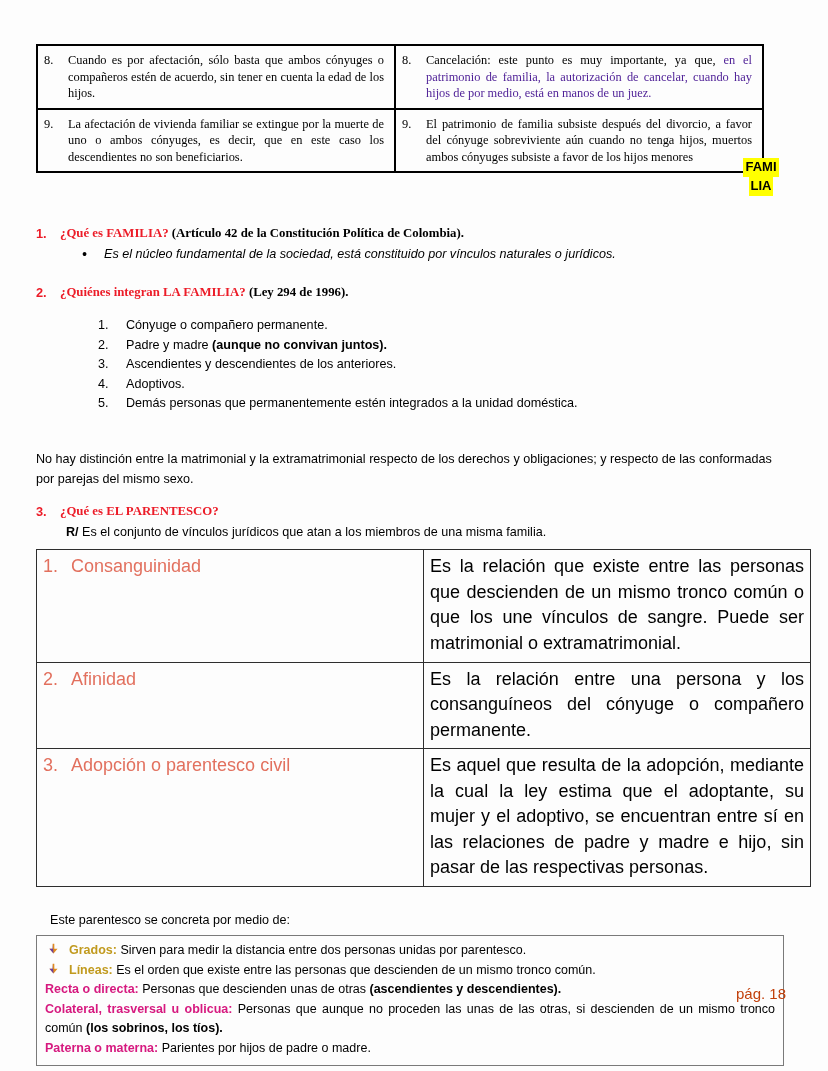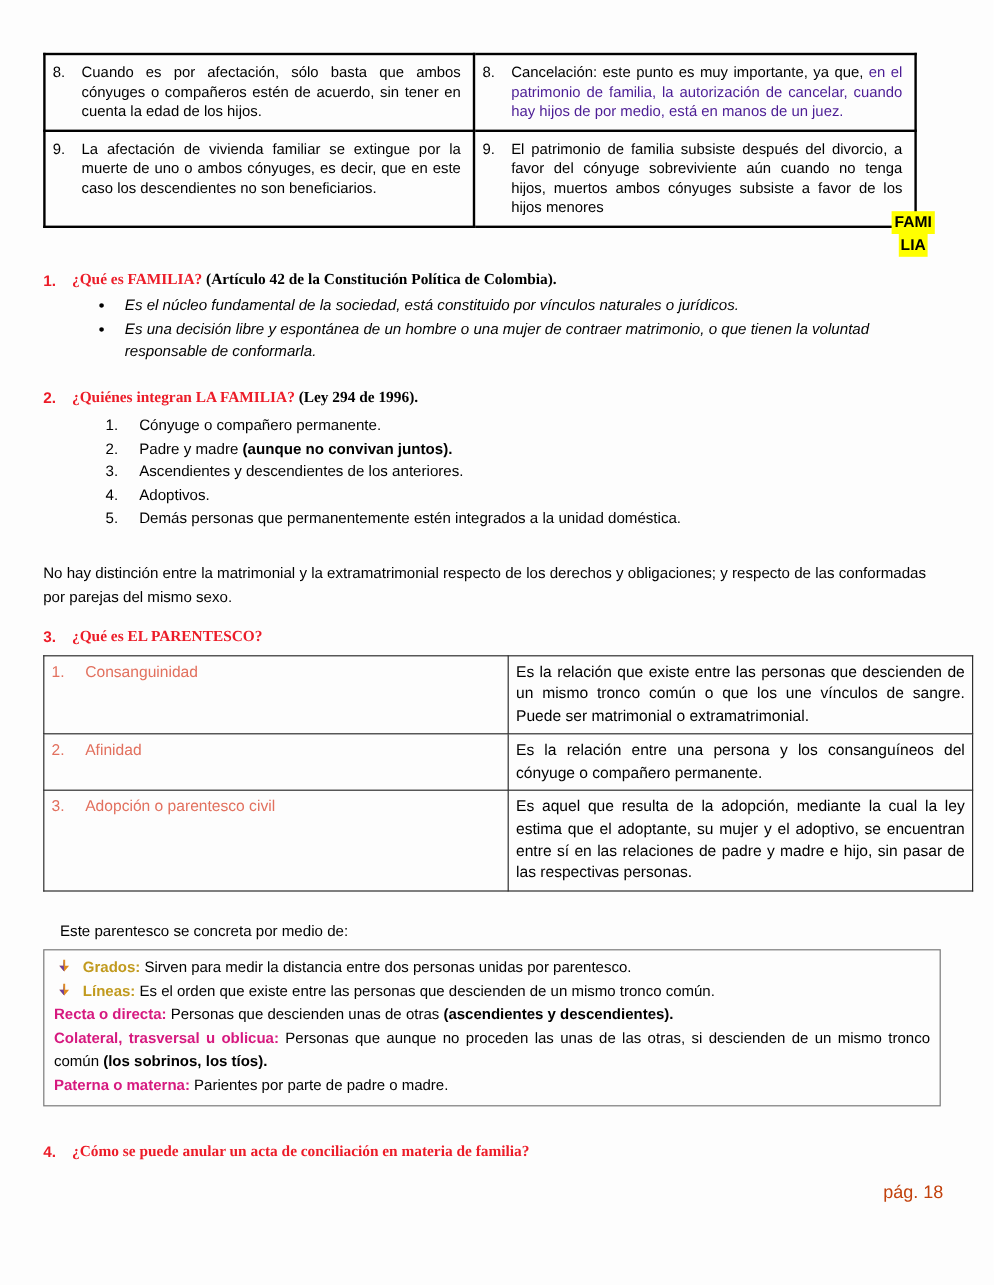--- a/index.html
+++ b/index.html
@@ -32,41 +32,42 @@
     table-layout: fixed;
   }
   .top-table td {
     border: 2.5px solid #000;
     vertical-align: top;
     padding: 6px 8px 6px 6px;
     font-size: 12.4px;
     line-height: 1.33;
     text-align: justify;
     text-justify: inter-word;
+    font-family: Liberation Serif, serif;
   }
   .top-table td.col-a { width: 342px; }
   .top-table td.col-b { width: 352px; }
   .numcell {
     display: inline-block;
     width: 24px;
     vertical-align: top;
   }
   .cellbody {
     display: inline-block;
     width: calc(100% - 26px);
     vertical-align: top;
     text-align: justify;
   }
   .salmon { color: #4c1d95; }
 
   
   .familia-tag {
     position: absolute;
     left: 738px;
-    top: 176px;
+    top: 158px;
     width: 46px;
     text-align: center;
     font-size: 13px;
     font-weight: bold;
     line-height: 1.45;
     color: #000;
   }
   .familia-tag span {
     background: #ffff00;
     padding: 0 2px;
@@ -104,21 +105,21 @@
   ul.bullets li::before {
     content: "\2022";
     position: absolute;
     left: 0;
     top: -1px;
     font-size: 14px;
   }
 
   ol.numlist {
     list-style: none;
-    margin: 6px;
+    margin: 16px;
     padding: 0 0 0 46px;
     counter-reset: li;
   }
   ol.numlist li {
     position: relative;
     counter-increment: li;
     font-size: 12.6px;
     line-height: 1.55;
     padding-left: 28px;
   }
@@ -151,21 +152,21 @@
   .par-table {
     margin-top: 8px;
     width: 750px;
     border-collapse: collapse;
     table-layout: fixed;
   }
   .par-table td {
     border: 1px solid #2e2e2e;
     vertical-align: top;
     padding: 4px 6px 5px 6px;
-    font-size: 13px;
+    font-size: 18px;
     line-height: 1.42;
   }
   .par-table td.lcell { width: 374px; color: #e2705e; }
   .par-table td.rcell {
     width: 374px;
     color: #000;
     text-align: justify;
     text-justify: inter-word;
   }
   .par-table td.lcell .pn {
@@ -247,21 +248,20 @@
   </div>
 
   <div class="content">
 
     <div class="q-head">
       <span class="qnum">1.</span>
       <span class="qtext"><span>¿Qué es FAMILIA?</span><b class="blk"> (Artículo 42 de la Constitución Política de Colombia).</b></span>
     </div>
     <ul class="bullets">
       <li>Es el núcleo fundamental de la sociedad, está constituido por vínculos naturales o jurídicos.</li>
-      <li>Es una decisión libre y espontánea de un hombre o una mujer de contraer matrimonio, o que tienen la voluntad responsable de conformarla.</li>
     </ul>
 
     <div class="spacer-md"></div>
 
     <div class="q-head">
       <span class="qnum">2.</span>
       <span class="qtext"><span>¿Quiénes integran LA FAMILIA?</span><b class="blk"> (Ley 294 de 1996).</b></span>
     </div>
     <ol class="numlist">
       <li><span>Cónyuge o compañero permanente.</span><b></b></li>
@@ -273,20 +273,23 @@
 
     <div class="spacer-md"></div>
 
     <p class="para">No hay distinción entre la matrimonial y la extramatrimonial respecto de los derechos y obligaciones; y respecto de las conformadas por parejas del mismo sexo.</p>
 
     <div class="spacer-sm"></div>
 
     <div class="q-head">
       <span class="qnum">3.</span>
       <span class="qtext">¿Qué es EL PARENTESCO?</span>
+    </div>
+    <div class="answer-line">
+      <b>R/</b><span> Es el conjunto de vínculos jurídicos que atan a los miembros de una misma familia.</span>
     </div>
 
     <table class="par-table">
       <tbody>
         <tr>
           <td class="lcell"><span class="pn">1.</span><span>Consanguinidad</span></td>
           <td class="rcell">Es la relación que existe entre las personas que descienden de un mismo tronco común o que los une vínculos de sangre. Puede ser matrimonial o extramatrimonial.</td>
         </tr>
         <tr>
           <td class="lcell"><span class="pn">2.</span><span>Afinidad</span></td>
@@ -320,21 +323,21 @@
         </span>
         <b class="gold">Líneas:</b><span> Es el orden que existe entre las personas que descienden de un mismo tronco común.</span>
       </div>
       <div class="ln">
         <b class="magenta">Recta o directa:</b><span> Personas que descienden unas de otras </span><b>(ascendientes y descendientes).</b>
       </div>
       <div class="ln">
         <b class="magenta">Colateral, trasversal u oblicua:</b><span> Personas que aunque no proceden las unas de las otras, si descienden de un mismo tronco común </span><b>(los sobrinos, los tíos).</b>
       </div>
       <div class="ln">
-        <b class="magenta">Paterna o materna:</b><span> Parientes por parte de padre o madre.</span><b></b>
+        <b class="magenta">Paterna o materna:</b><span> Parientes por hijos de padre o madre.</span><b></b>
       </div>
     </div>
 
     <div class="q-head final-q">
       <span class="qnum">4.</span>
       <span class="qtext">¿Cómo se puede anular un acta de conciliación en materia de familia?</span>
     </div>
 
   </div>
 

